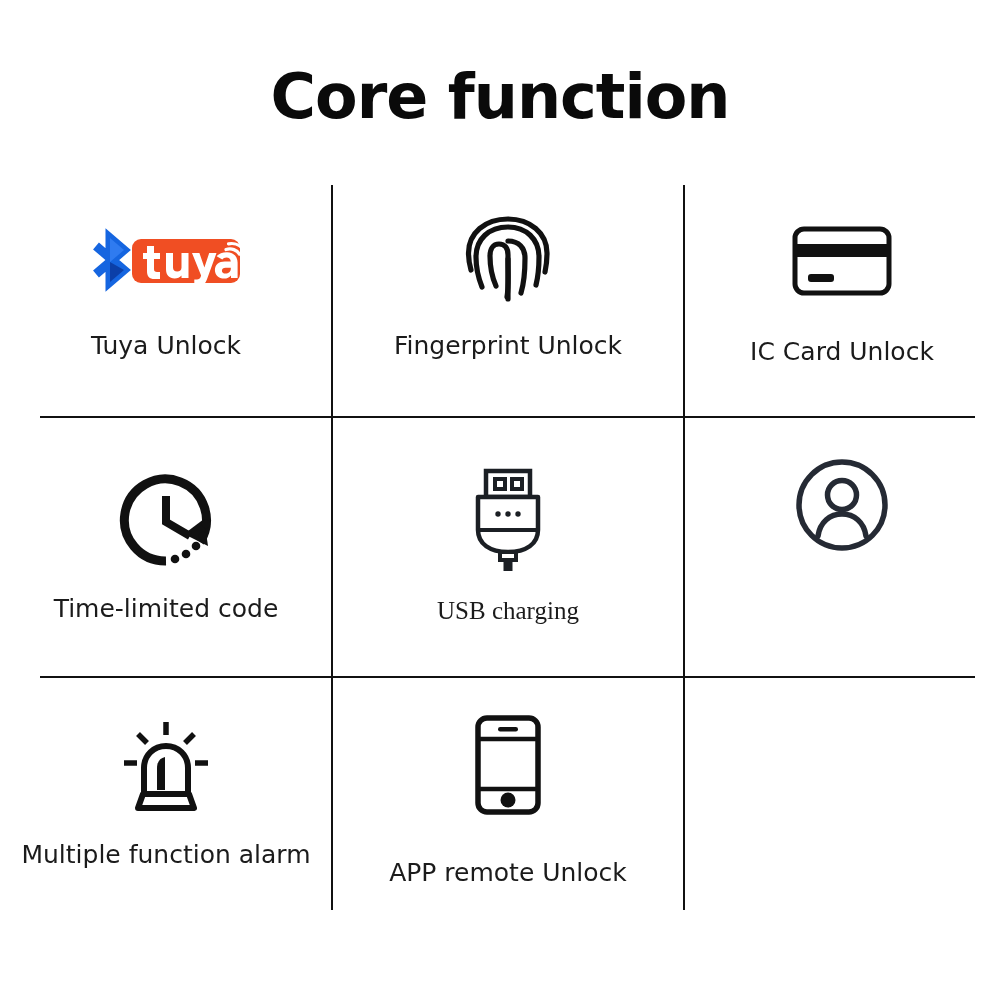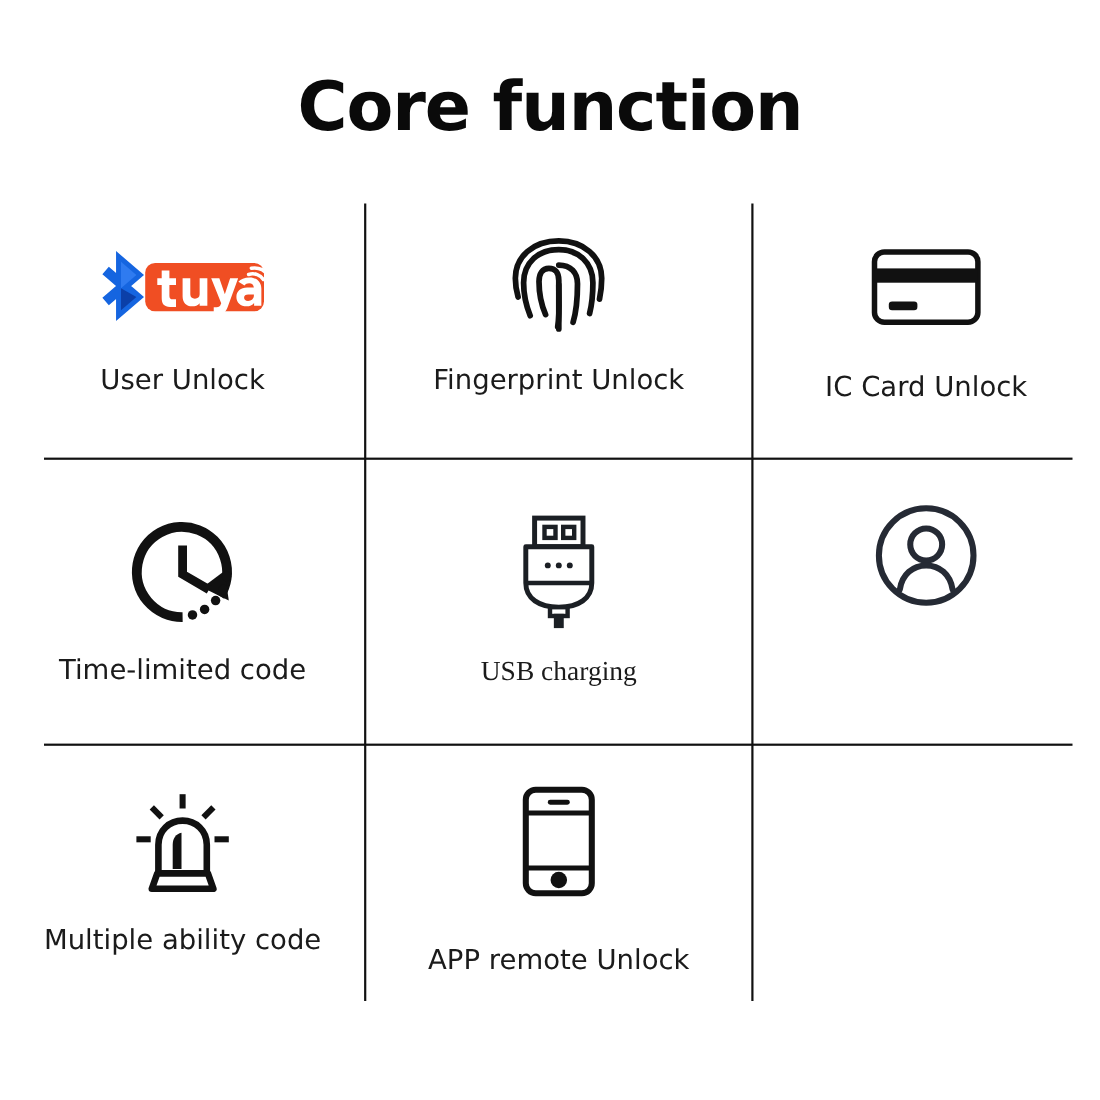--- a/index.html
+++ b/index.html
@@ -145,21 +145,21 @@
 
             <path d="M137 18.2 c6.2 0 10.6 4.2 10.6 10.4 v15.4 h-6.6 v-2.6 c-1.6 2-3.9 3.1-6.8 3.1 c-5.5 0-9.3-3.6-9.3-8.6 c0-5.1 3.9-8.5 9.8-8.5 h6.1 c-.3-2.5-1.8-3.9-4.3-3.9 c-1.9 0-3.3.7-4.2 2.1 l-5.6-3.4 c2.1-2.6 5.4-4 10.3-4 z m3.8 15.6 h-5.2 c-2.3 0-3.7 1.1-3.7 2.9 c0 1.8 1.4 2.9 3.6 2.9 c3.1 0 5.3-2 5.3-4.9 z"></path>
           </g>
 
           <g fill="none" stroke="#ffffff" stroke-width="3.2" stroke-linecap="round">
             <path d="M136 15.5 c5.5-1.6 11 .4 13.5 4.6"></path>
             <path d="M138.5 9.8 c7.2-1.2 13.4 2 16 8.2"></path>
           </g>
         </svg>
       </div>
-      <div class="cell-label">User Unlock</div>
+      <div class="cell-label">Tuya Unlock</div>
     </div>
 
     <div class="cell r1 c2">
       <div class="icon-wrap">
         <svg width="90" height="92" viewBox="0 0 90 92">
           <g fill="none" stroke="#111111" stroke-width="5.2" stroke-linecap="round">
             <path d="M45 84 C45 66 45 50 45 40 C45 33 42 29 36 29 C30 29 27 34 27 41 C27 52 29 62 33 71"></path>
             <path d="M45 26 C56 26 62 33 62 43 C62 57 61 68 58 78"></path>
             <path d="M19 72 C15 62 13 52 13 42 C13 24 26 12 45 12 C63 12 76 24 76 42 C76 52 75 62 73 70"></path>
             <path d="M8 55 C6 48 5.5 43 5.5 38 C5.5 18 22 4 45 4 C67 4 84 18 84 38 C84 44 83.5 50 82 57"></path>
@@ -249,21 +249,21 @@
             <line x1="92" y1="45" x2="79" y2="45"></line>
           </g>
 
           <path d="M28 76 V50 C28 37 38 28 50 28 C62 28 72 37 72 50 V76 Z" fill="#ffffff" stroke="#111111" stroke-width="6" stroke-linejoin="round"></path>
 
           <path d="M41 72 V50 C41 44 44 40 49 39 V72 Z" fill="#111111"></path>
 
           <path d="M22 90 L27 76 H73 L78 90 Z" fill="#ffffff" stroke="#111111" stroke-width="6" stroke-linejoin="round"></path>
         </svg>
       </div>
-      <div class="cell-label">Multiple ability code</div>
+      <div class="cell-label">Multiple function alarm</div>
     </div>
 
     <div class="cell r3 c3">
       <div class="icon-wrap">
         <svg width="68" height="100" viewBox="0 0 68 100">
           <rect x="4" y="3" width="60" height="94" rx="9" fill="#ffffff" stroke="#111111" stroke-width="5.5"></rect>
           <line x1="4" y1="24" x2="64" y2="24" stroke="#111111" stroke-width="4.5"></line>
           <line x1="4" y1="74" x2="64" y2="74" stroke="#111111" stroke-width="4.5"></line>
           <rect x="24" y="12" width="20" height="4.5" rx="2.2" fill="#111111"></rect>
           <circle cx="34" cy="85" r="7.5" fill="#111111"></circle>

